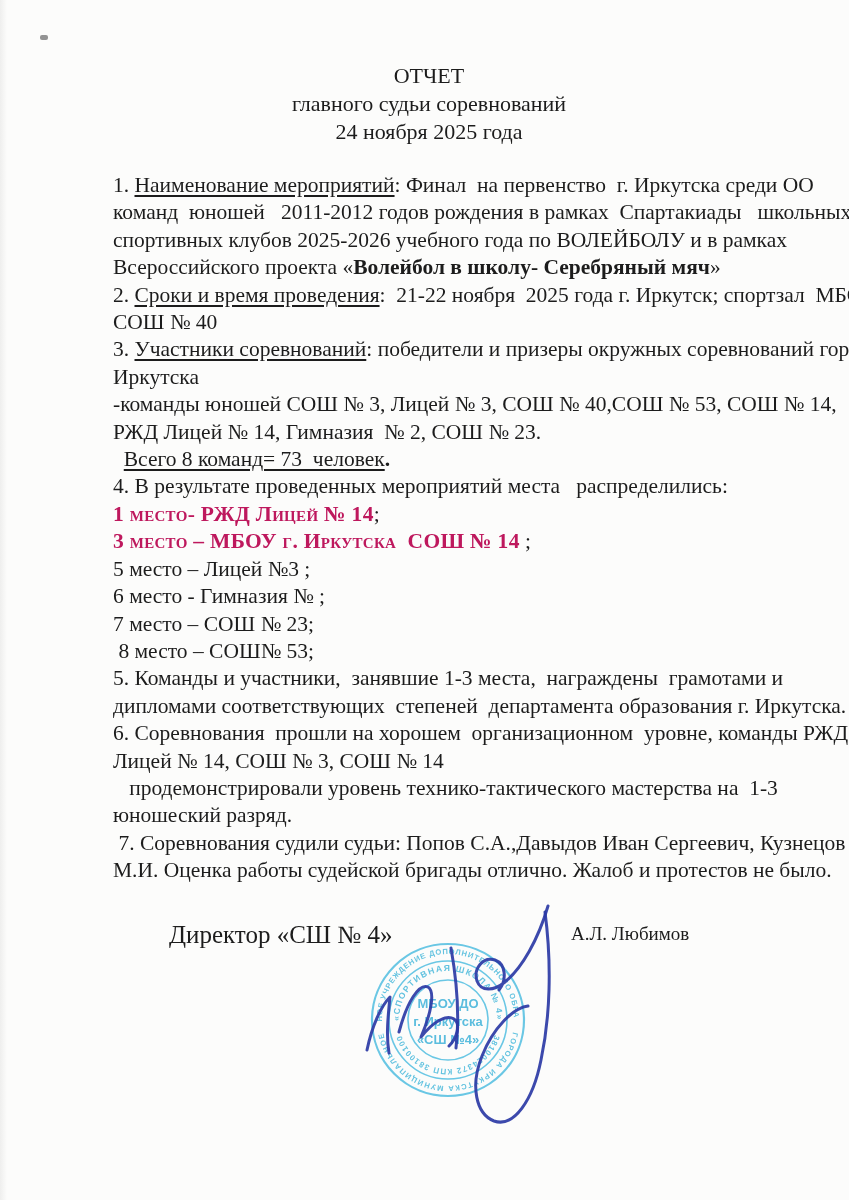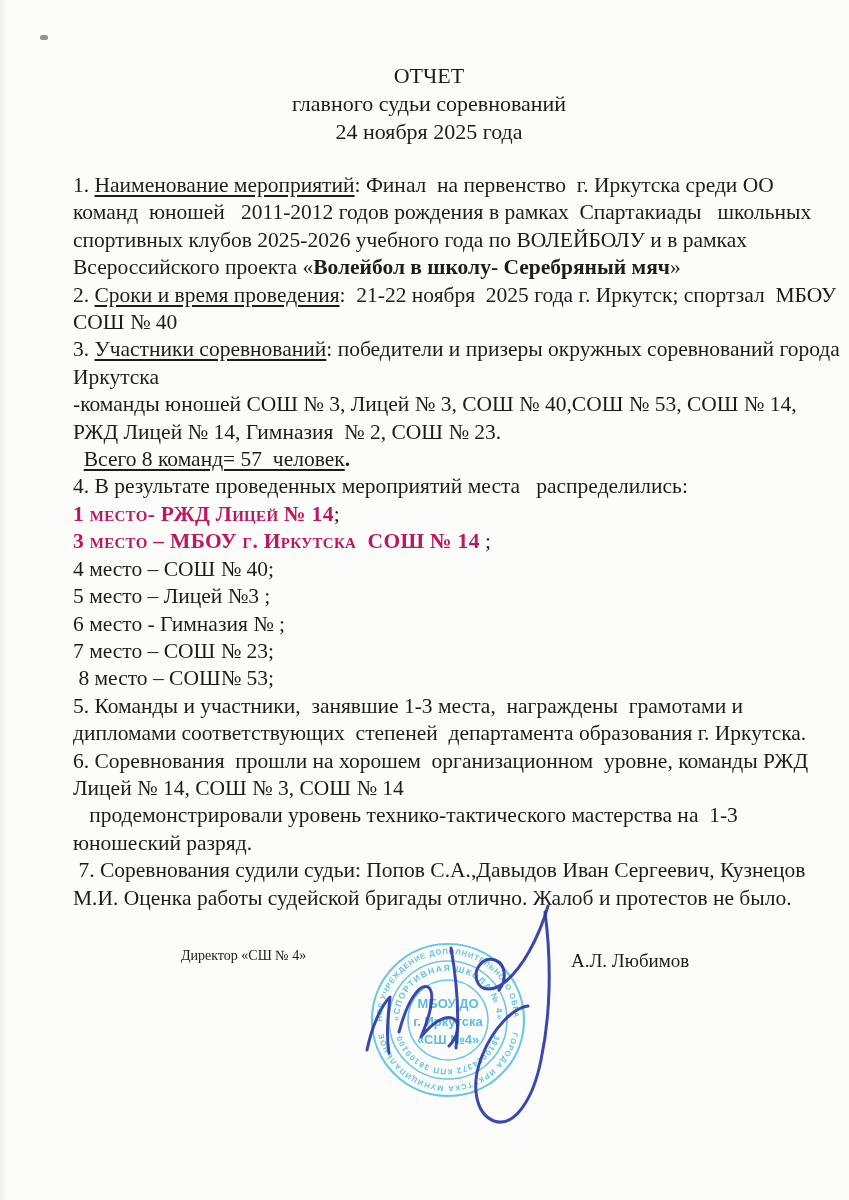--- a/index.html
+++ b/index.html
@@ -31,38 +31,39 @@
     text-align:center;
     font-size:22px;
     line-height:28px;
   }
   .body-block{
     margin-top:26px;
   }
   .para{
     white-space:pre;
     line-height:27.4px;
+    margin-left:40px;
   }
   .para span{white-space:pre;}
   .b{font-weight:bold;}
   .u{text-decoration:underline;text-underline-offset:3px;text-decoration-thickness:1.5px;}
   .red{
     color:#be185d;
     font-weight:bold;
     font-variant:small-caps;
     letter-spacing:.3px;
   }
   .sig-row{
     position:relative;
     margin-top:36px;
     height:30px;
   }
   .dir-label{
-    position:absolute;left:108px;top:0;
-    font-size:14px;
+    position:absolute;left:96px;top:0;
+    font-size:25px;
   }
   .dir-name{
     position:absolute;left:498px;top:2px;
     font-family:Liberation Serif, serif;
     font-size:19px;
   }
   .overlay{
     position:absolute;left:0;top:0;
     pointer-events:none;
   }
@@ -104,25 +105,24 @@
         <div class="para"><span>1. </span><span class="u">Наименование мероприятий</span><span>: Финал  на первенство  г. Иркутска среди ОО
 команд  юношей   2011-2012 годов рождения в рамках  Спартакиады   школьных
 спортивных клубов 2025-2026 учебного года по ВОЛЕЙБОЛУ и в рамках
 Всероссийского проекта «</span><span class="b">Волейбол в школу- Серебряный мяч</span><span>»</span></div>
         <div class="para"><span>2. </span><span class="u">Сроки и время проведения</span><span>:  21-22 ноября  2025 года г. Иркутск; спортзал  МБОУ
 СОШ № 40</span></div>
         <div class="para"><span>3. </span><span class="u">Участники соревнований</span><span>: победители и призеры окружных соревнований города
 Иркутска
 -команды юношей СОШ № 3, Лицей № 3, СОШ № 40,СОШ № 53, СОШ № 14,
 РЖД Лицей № 14, Гимназия  № 2, СОШ № 23.
-  </span><span class="u">Всего 8 команд= 57  человек</span><span class="b">.</span></div>
+  </span><span class="u">Всего 8 команд= 73  человек</span><span class="b">.</span></div>
         <div class="para"><span>4. В результате проведенных мероприятий места   распределились:</span></div>
         <div class="para"><span class="red">1 место- РЖД Лицей № 14</span><span>;</span></div>
         <div class="para"><span class="red">3 место – МБОУ г. Иркутска  СОШ № 14</span><span> ;</span></div>
-        <div class="para"><span>4 место – СОШ № 40;</span></div>
         <div class="para"><span>5 место – Лицей №3 ;</span></div>
         <div class="para"><span>6 место - Гимназия № ;</span></div>
         <div class="para"><span>7 место – СОШ № 23;</span></div>
         <div class="para"><span> 8 место – СОШ№ 53;</span></div>
         <div class="para"><span>5. Команды и участники,  занявшие 1-3 места,  награждены  грамотами и
 дипломами соответствующих  степеней  департамента образования г. Иркутска.</span></div>
         <div class="para"><span>6. Соревнования  прошли на хорошем  организационном  уровне, команды РЖД
 Лицей № 14, СОШ № 3, СОШ № 14
    продемонстрировали уровень технико-тактического мастерства на  1-3
 юношеский разряд.</span></div>

